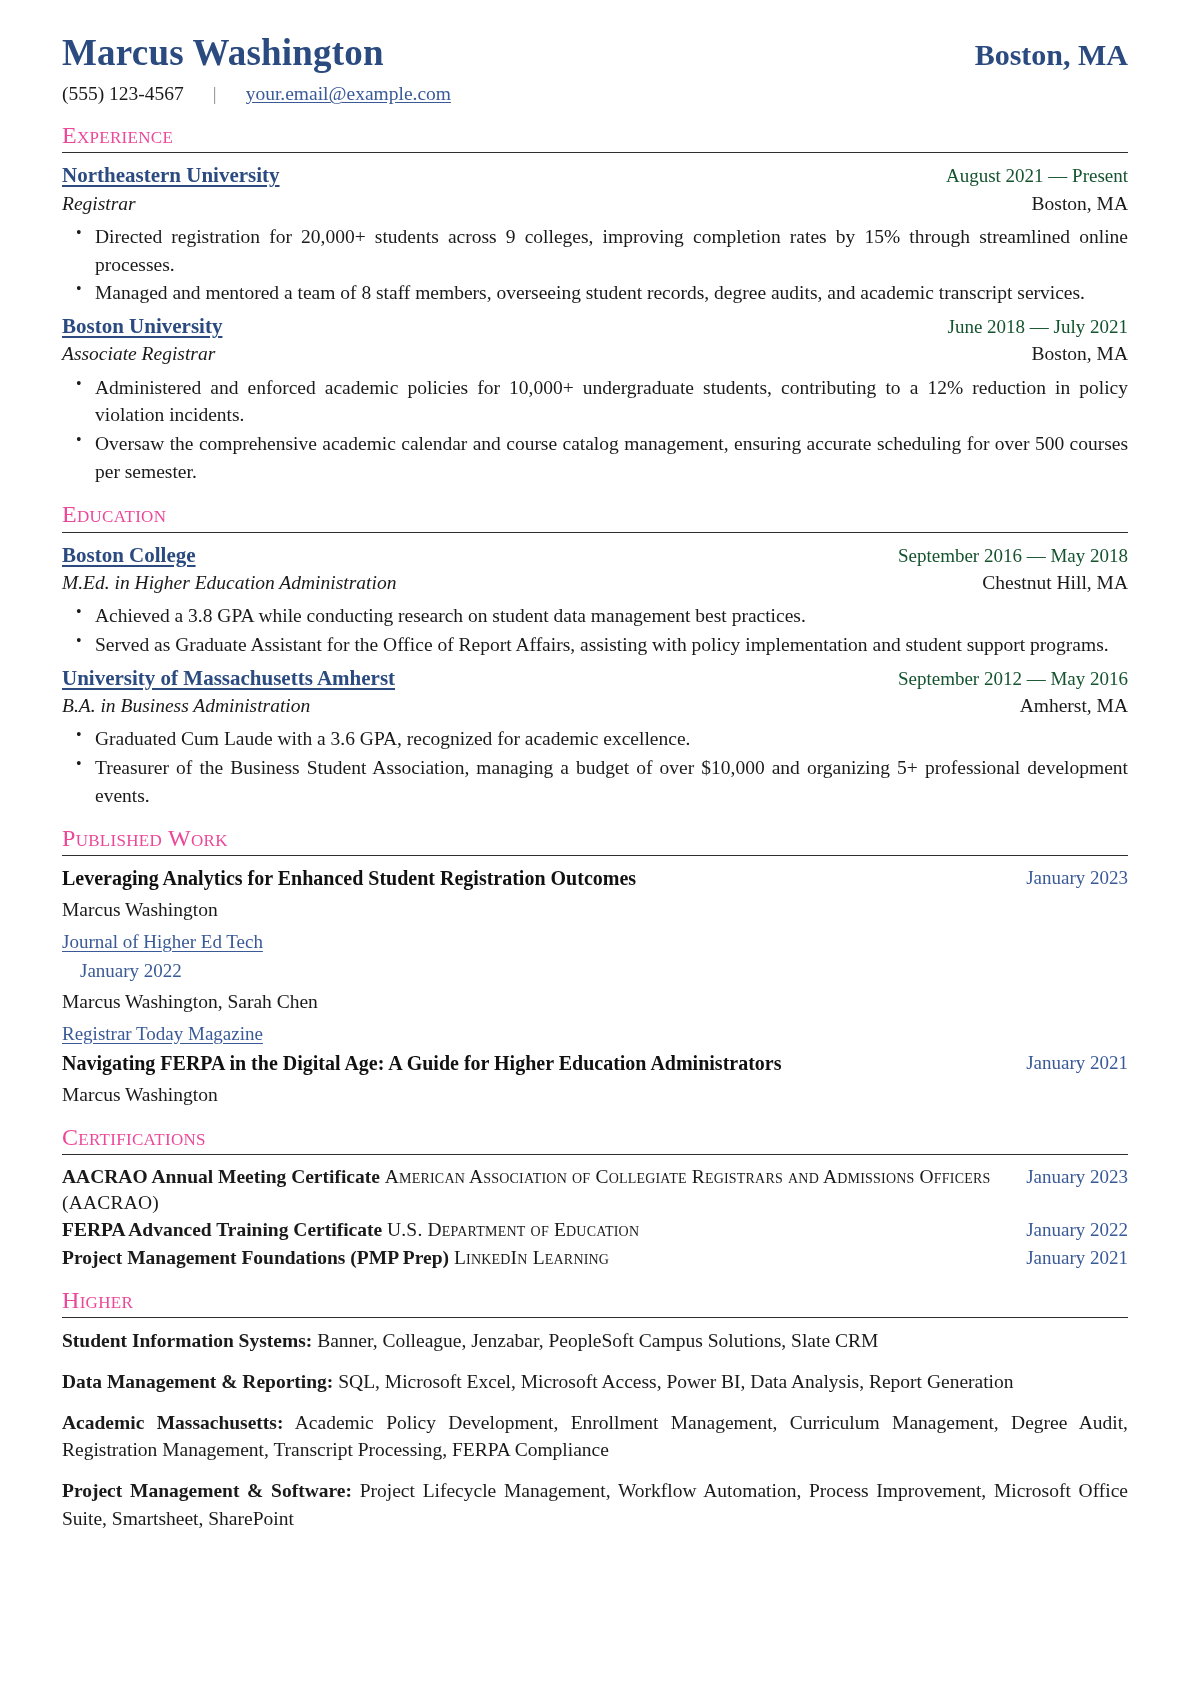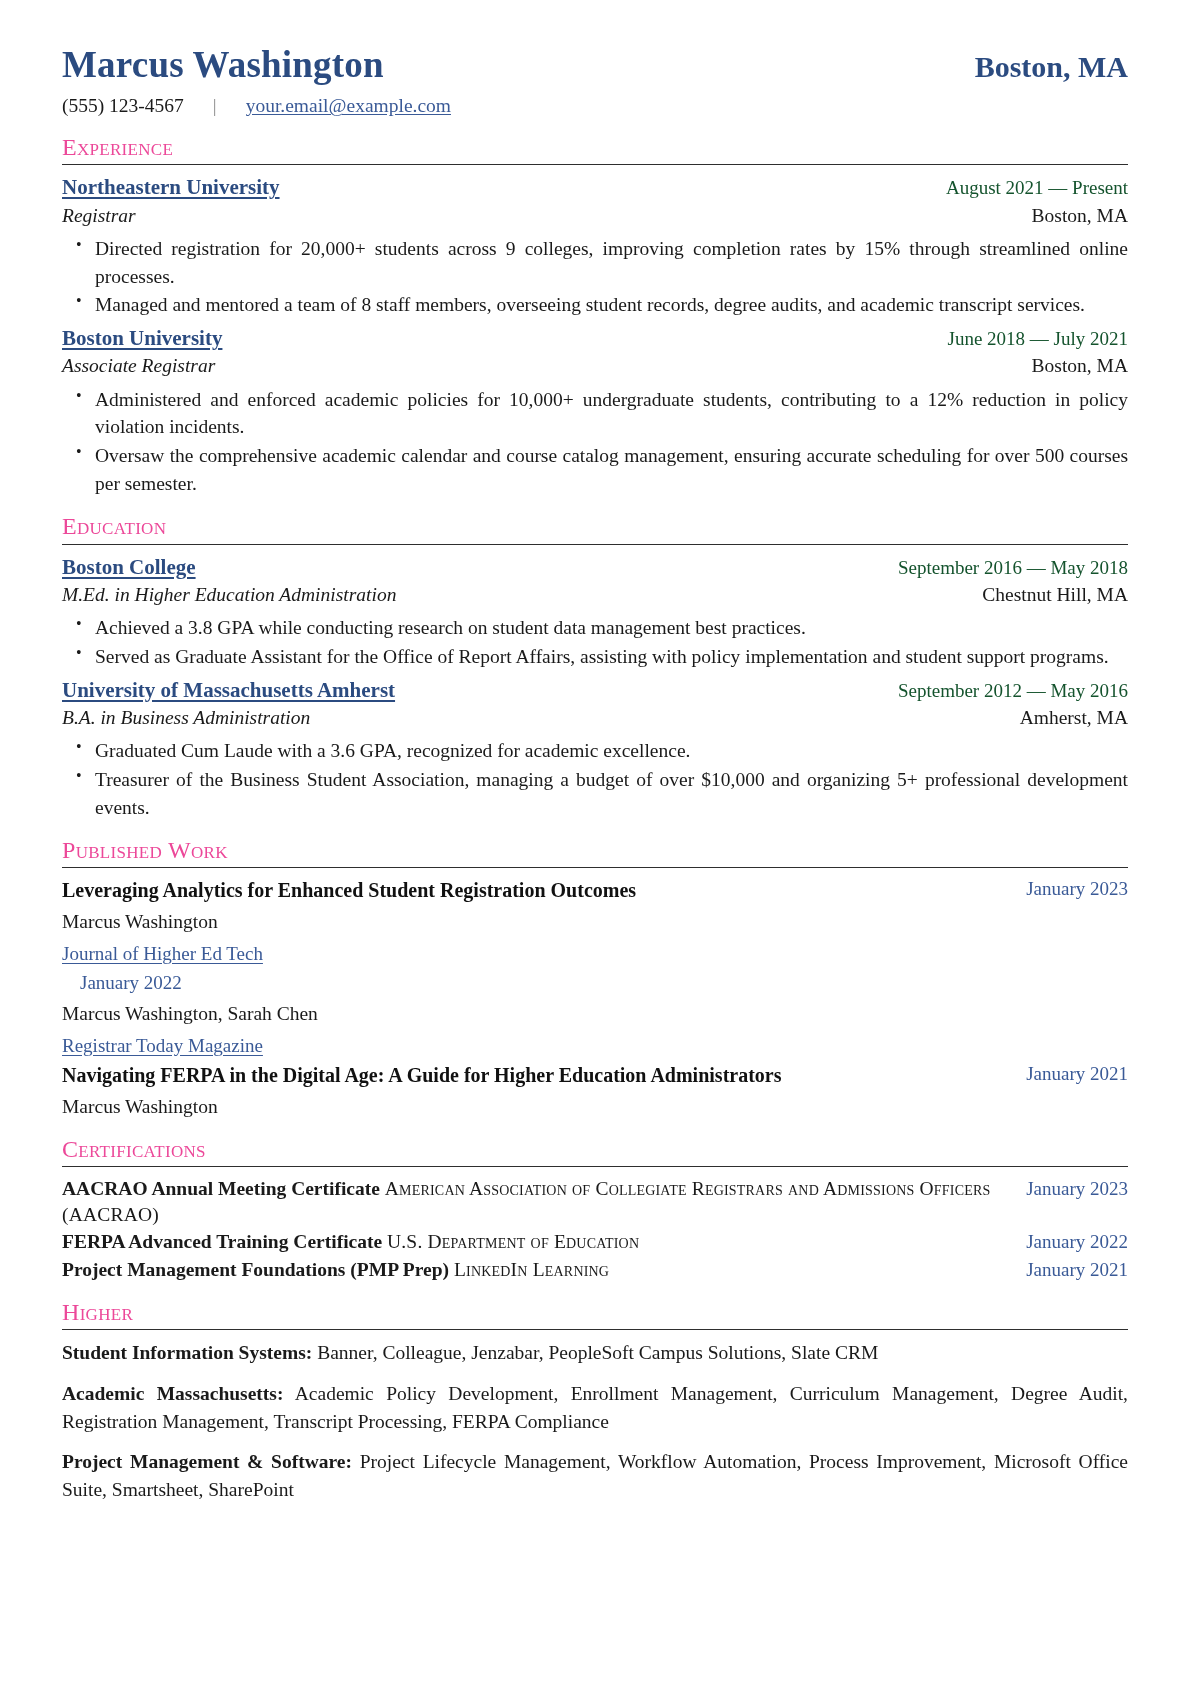--- a/index.html
+++ b/index.html
@@ -11,21 +11,21 @@
     width: 1190px;
     min-height: 1683px;
     font-family: "Liberation Serif", "DejaVu Serif", serif;
     color: #1a1a1a;
     -webkit-font-smoothing: antialiased;
   }
   .page {
     width: 1190px;
     min-height: 1683px;
     box-sizing: border-box;
-    padding: 44px 62px 40px 62px;
+    padding: 32px 62px 40px 62px;
     background: #ffffff;
   }
 
   
   .header-row {
     display: flex;
     align-items: baseline;
     justify-content: space-between;
   }
   .name {
@@ -148,21 +148,21 @@
     color: #1a1a1a;
   }
 
   
   .pub {
     margin-bottom: 4px;
   }
   .pub-line {
     display: flex;
     justify-content: space-between;
-    align-items: flex-start;
+    align-items: center;
     line-height: 1.3;
   }
   .pub-title {
     font-size: 20px;
     font-weight: bold;
     color: #111111;
   }
   .pub-date {
     font-size: 19px;
     color: #3a5a97;
@@ -369,20 +369,24 @@
 
   <div class="section">
     <div class="section-title">Higher</div>
     <div class="section-rule"></div>
 
     <div class="skill-row">
       <span class="skill-cat">Student Information Systems:</span>
       <span>Banner, Colleague, Jenzabar, PeopleSoft Campus Solutions, Slate CRM</span>
     </div>
     <div class="skill-row">
+      <span class="skill-cat">Data Management &amp; Reporting:</span>
+      <span>SQL, Microsoft Excel, Microsoft Access, Power BI, Data Analysis, Report Generation</span>
+    </div>
+    <div class="skill-row">
       <span class="skill-cat">Academic Massachusetts:</span>
       <span>Academic Policy Development, Enrollment Management, Curriculum Management, Degree Audit, Registration Management, Transcript Processing, FERPA Compliance</span>
     </div>
     <div class="skill-row">
       <span class="skill-cat">Project Management &amp; Software:</span>
       <span>Project Lifecycle Management, Workflow Automation, Process Improvement, Microsoft Office Suite, Smartsheet, SharePoint</span>
     </div>
   </div>
 
 </div>

